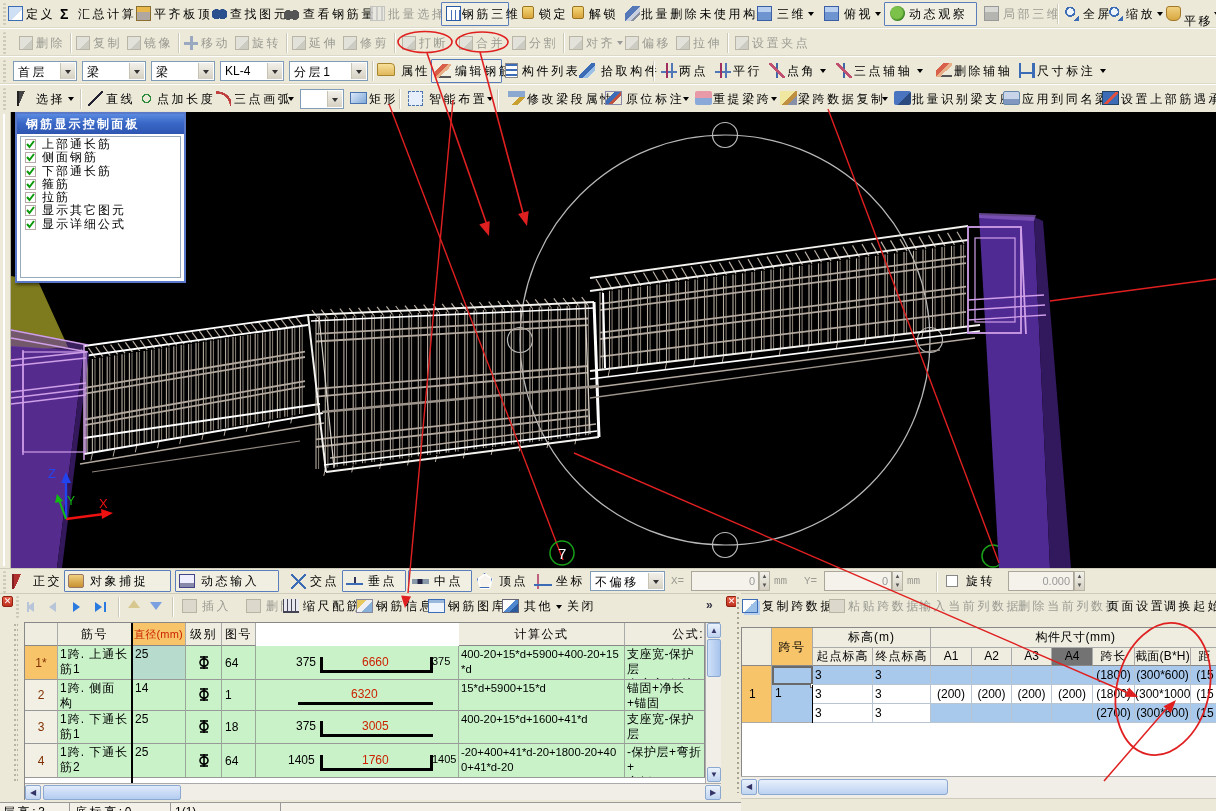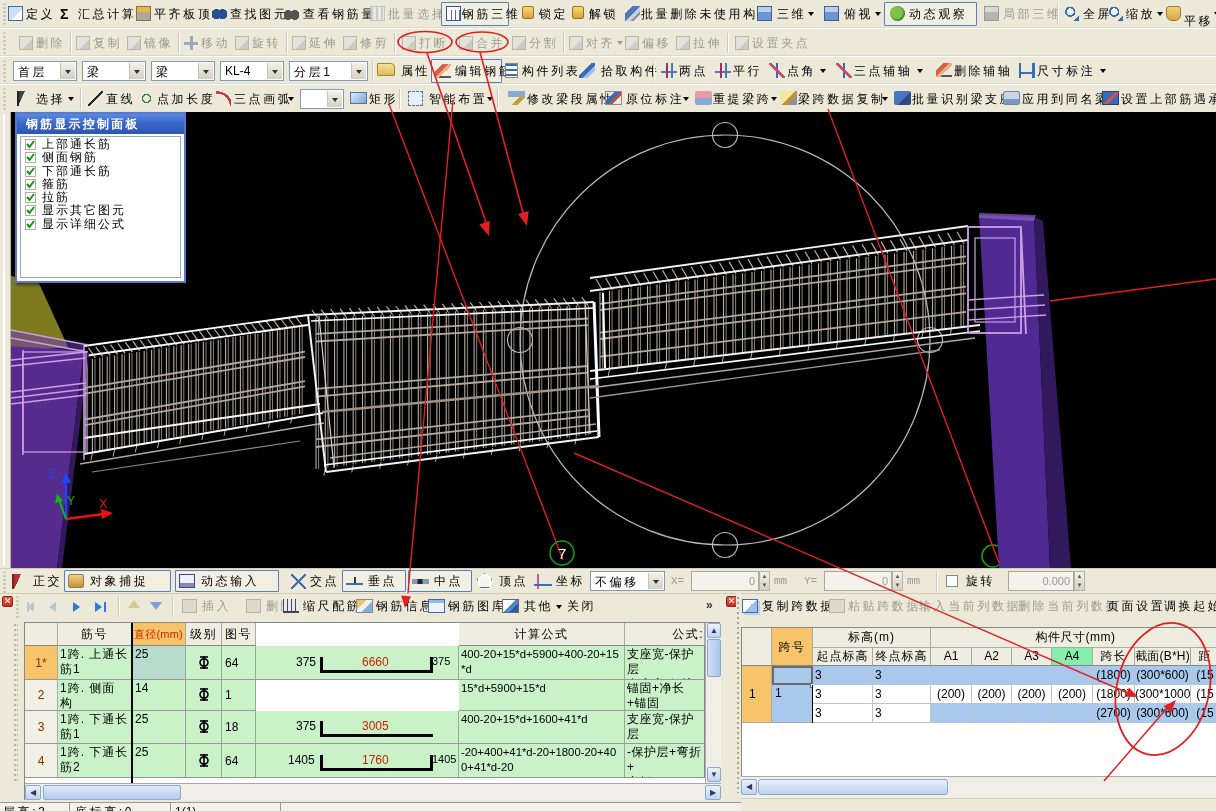--- a/index.html
+++ b/index.html
@@ -764,20 +764,24 @@
       <div class="cell" style="left:0;top:57px;width:33px;height:31px;background:#f2f0e4;border-right:1px solid #aaa;border-bottom:1px solid #999;text-align:center;line-height:31px;color:#803000;font-size:12px">2</div>
       <div class="cell" style="left:33px;top:57px;width:74px;height:31px;background:#c9f2c9;border-right:1px solid #9aa89a;border-bottom:1px solid #999;padding:1px 11px 0 2px;line-height:15px;letter-spacing:1px;font-size:12px">1跨. 侧面构<br>造筋1</div>
       <div class="cell" style="left:107px;top:57px;width:54px;height:31px;background:#c9f2c9;border-right:1px solid #9aa89a;border-bottom:1px solid #999;padding:1px 0 0 3px;font-size:12px">14</div>
       <div class="cell" style="left:161px;top:57px;width:36px;height:31px;background:#c9f2c9;border-right:1px solid #9aa89a;border-bottom:1px solid #999;text-align:center;padding-top:8px"><svg width="10" height="13" style="vertical-align:-2px">
           <line x1="5" y1="0" x2="5" y2="13" stroke="#000" stroke-width="1.6"></line>
           <ellipse cx="5" cy="6.5" rx="4" ry="3.6" fill="none" stroke="#000" stroke-width="1.6"></ellipse>
           <line x1="1" y1="1" x2="9" y2="1" stroke="#000" stroke-width="1.6"></line>
           <line x1="1" y1="12" x2="9" y2="12" stroke="#000" stroke-width="1.6"></line>
         </svg></div>
       <div class="cell" style="left:197px;top:57px;width:34px;height:31px;background:#c9f2c9;border-right:1px solid #9aa89a;border-bottom:1px solid #999;padding:8px 0 0 3px;font-size:12px">1</div>
+      <div class="cell" style="left:231px;top:57px;width:203px;height:31px;background:#c9f2c9;border-right:1px solid #9aa89a;border-bottom:1px solid #999;font-size:12px">
+        <span class="ab" style="left:42px;top:22px;width:135px;height:2.5px;background:#000"></span>
+        <span class="ab n" style="left:95px;top:7px;color:#cc2200;font-size:12px">6320</span>
+      </div>
       <div class="cell" style="left:434px;top:57px;width:166px;height:31px;background:#c9f2c9;border-right:1px solid #9aa89a;border-bottom:1px solid #999;padding:1px 0 0 2px;line-height:15px;font-size:11.3px">15*d+5900+15*d</div>
       <div class="cell" style="left:600px;top:57px;width:80px;height:31px;background:#c9f2c9;border-right:1px solid #888;border-bottom:1px solid #999;padding:1px 0 0 2px;line-height:15px;letter-spacing:0.5px;font-size:12px">锚固+净长+锚固</div>
       <div class="cell" style="left:0;top:88px;width:33px;height:33px;background:#f2f0e4;border-right:1px solid #aaa;border-bottom:1px solid #999;text-align:center;line-height:33px;color:#803000;font-size:12px">3</div>
       <div class="cell" style="left:33px;top:88px;width:74px;height:33px;background:#c9f2c9;border-right:1px solid #9aa89a;border-bottom:1px solid #999;padding:1px 0 0 2px;line-height:15px;letter-spacing:1px;font-size:12px">1跨. 下通长<br>筋1</div>
       <div class="cell" style="left:107px;top:88px;width:54px;height:33px;background:#c9f2c9;border-right:1px solid #9aa89a;border-bottom:1px solid #999;padding:1px 0 0 3px;font-size:12px">25</div>
       <div class="cell" style="left:161px;top:88px;width:36px;height:33px;background:#c9f2c9;border-right:1px solid #9aa89a;border-bottom:1px solid #999;text-align:center;padding-top:9px"><svg width="10" height="13" style="vertical-align:-2px">
           <line x1="5" y1="0" x2="5" y2="13" stroke="#000" stroke-width="1.6"></line>
           <ellipse cx="5" cy="6.5" rx="4" ry="3.6" fill="none" stroke="#000" stroke-width="1.6"></ellipse>
           <line x1="1" y1="1" x2="9" y2="1" stroke="#000" stroke-width="1.6"></line>
           <line x1="1" y1="12" x2="9" y2="12" stroke="#000" stroke-width="1.6"></line>
@@ -846,21 +850,21 @@
     <div class="ab" style="left:0px;top:34px;width:475px;height:149px;background:#fff;border-top:1px solid #888;border-left:1px solid #888">
       <div class="cell" style="left:0;top:0;width:30px;height:38px;background:#efede0;border-right:1px solid #aaa;border-bottom:1px solid #888"></div>
       <div class="cell" style="left:30px;top:0;width:41px;height:38px;background:#f7c46a;border-right:1px solid #aaa;border-bottom:1px solid #888;text-align:center;line-height:38px;letter-spacing:1.5px">跨号</div>
       <div class="cell" style="left:71px;top:0;width:118px;height:20px;background:#efede0;border-right:1px solid #aaa;border-bottom:1px solid #aaa;text-align:center;line-height:19px;letter-spacing:1px">标高(m)</div>
       <div class="cell" style="left:189px;top:0;width:289px;height:20px;background:#efede0;border-bottom:1px solid #aaa;text-align:center;line-height:19px;letter-spacing:0.5px">构件尺寸(mm)</div>
       <div class="cell" style="left:71px;top:20px;width:60px;height:18px;background:#efede0;border-right:1px solid #aaa;border-bottom:1px solid #888;text-align:center;line-height:17px;letter-spacing:1px;font-size:12px">起点标高</div>
       <div class="cell" style="left:131px;top:20px;width:58px;height:18px;background:#efede0;border-right:1px solid #aaa;border-bottom:1px solid #888;text-align:center;line-height:17px;letter-spacing:1px;font-size:12px">终点标高</div>
       <div class="cell" style="left:189px;top:20px;width:41px;height:18px;background:#efede0;border-right:1px solid #aaa;border-bottom:1px solid #888;text-align:center;line-height:17px;font-size:12px">A1</div>
       <div class="cell" style="left:230px;top:20px;width:40px;height:18px;background:#efede0;border-right:1px solid #aaa;border-bottom:1px solid #888;text-align:center;line-height:17px;font-size:12px">A2</div>
       <div class="cell" style="left:270px;top:20px;width:40px;height:18px;background:#efede0;border-right:1px solid #aaa;border-bottom:1px solid #888;text-align:center;line-height:17px;font-size:12px">A3</div>
-      <div class="cell" style="left:310px;top:20px;width:41px;height:18px;background:#86efac;border-right:1px solid #aaa;border-bottom:1px solid #888;text-align:center;line-height:17px;font-size:12px">A4</div>
+      <div class="cell" style="left:310px;top:20px;width:41px;height:18px;background:#737373;border-right:1px solid #aaa;border-bottom:1px solid #888;text-align:center;line-height:17px;font-size:12px">A4</div>
       <div class="cell" style="left:351px;top:20px;width:42px;height:18px;background:#efede0;border-right:1px solid #aaa;border-bottom:1px solid #888;text-align:center;line-height:17px;letter-spacing:1px;font-size:12px">跨长</div>
       <div class="cell" style="left:393px;top:20px;width:56px;height:18px;background:#efede0;border-right:1px solid #aaa;border-bottom:1px solid #888;text-align:center;line-height:17px;letter-spacing:0.2px;font-size:11px;font-size:12px">截面(B*H)</div>
       <div class="cell" style="left:449px;top:20px;width:29px;height:18px;background:#efede0;border-right:1px solid #aaa;border-bottom:1px solid #888;text-align:center;line-height:17px;letter-spacing:1px;font-size:12px">距</div>
       <div class="cell" style="left:0;top:38px;width:30px;height:57px;background:#f7c46a;border-right:1px solid #aaa;border-bottom:1px solid #aaa;text-align:left;padding-left:7px;line-height:57px;font-size:12px">1</div>
       <div class="cell" style="left:30px;top:38px;width:41px;height:57px;background:#a9c9ec;border-right:1px solid #aaa;border-bottom:1px solid #aaa"></div>
       <div class="cell" style="left:30px;top:38px;width:41px;height:19px;border:2px solid #6a6a6a;background:#a9c9ec"></div>
       <div class="cell" style="left:68px;top:55px;width:5px;height:5px;background:#fff;border:1px solid #6a6a6a"></div>
       <span class="ab" style="left:33px;top:58px;font-size:12px">1</span>
       <div class="ab" style="left:70px;top:57px;width:2px;height:38px;background:#000"></div>
       <div class="cell" style="left:71px;top:38px;width:60px;height:19px;background:#a9c9ec;border-right:1px solid #b8c4d0;border-bottom:1px solid #b8c4d0;text-align:left;padding-left:2px;line-height:18px;font-size:12px">3</div>

